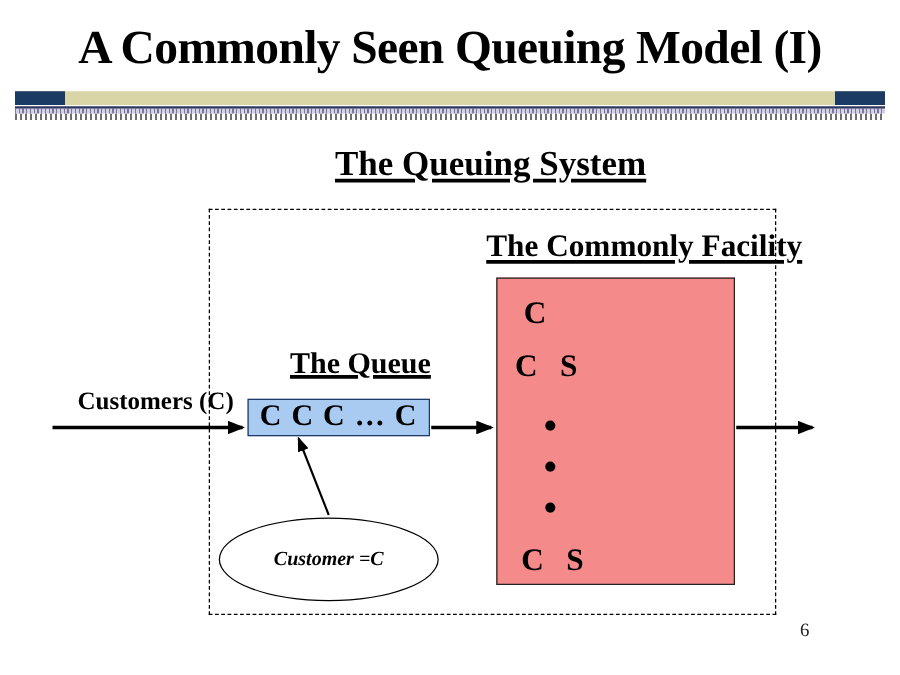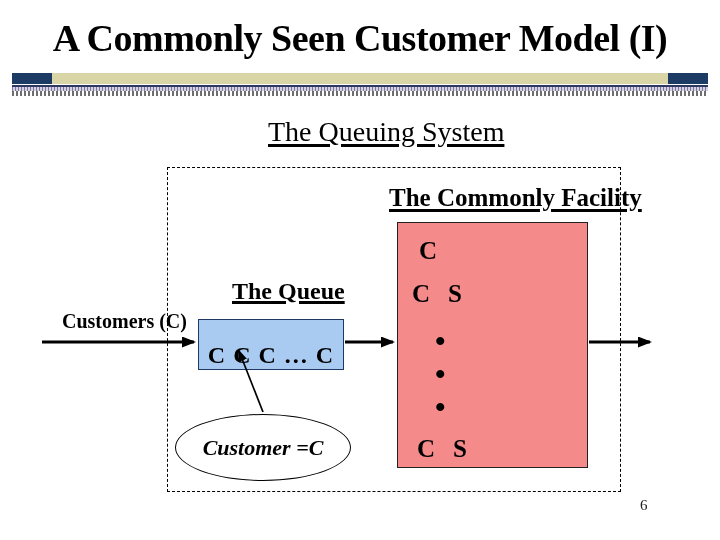--- a/index.html
+++ b/index.html
@@ -22,21 +22,21 @@
   .rule-texture-top{
     position:absolute;left:12px;top:87px;width:696px;height:4px;
     background:repeating-linear-gradient(90deg,#7d77a0 0 1px,#d3d0e2 1px 3px);
   }
   .rule-texture-bottom{
     position:absolute;left:12px;top:91px;width:696px;height:5px;
     background:repeating-linear-gradient(90deg,#6e6e6e 0 2px,#ffffff 2px 4px);
   }
   
   .sys-heading{
-    position:absolute;left:268px;top:116px;font-size:28px;font-weight:normal;color:#000;
+    position:absolute;left:268px;top:116px;font-size:28px;font-weight:bold;color:#000;
     text-decoration:underline;text-decoration-thickness:2.5px;text-underline-offset:3px;
   }
   .facility-heading{
     position:absolute;left:389px;top:184px;font-size:25px;font-weight:bold;color:#000;
     text-decoration:underline;text-decoration-thickness:2.5px;text-underline-offset:3px;
   }
   .queue-heading{
     position:absolute;left:212px;top:278px;font-size:24px;font-weight:bold;color:#000;
     text-decoration:underline;text-decoration-thickness:2.5px;text-underline-offset:2px;margin-left:20px;
   }
@@ -54,43 +54,43 @@
     background:#f58a8a;border:1.5px solid #222;box-sizing:border-box;
   }
   .srow{position:absolute;display:flex;gap:18px;font-size:25px;font-weight:bold;color:#000;line-height:1.2;}
   .srow.r1{left:21px;top:13px;}
   .srow.r2{left:14px;top:56px;}
   .srow.r3{left:19px;top:211px;}
   .dot{position:absolute;left:37px;font-size:30px;line-height:1;font-weight:bold;color:#000;}
   .dot.d1{top:103px;} .dot.d2{top:136px;} .dot.d3{top:169px;}
   
   .queue-box{
-    position:absolute;left:198px;top:319px;width:146px;height:51px;
+    position:absolute;left:198px;top:319px;width:146px;height:30px;
     background:#a9cbf1;border:1.5px solid #1f3864;box-sizing:border-box;
-    display:flex;align-items:flex-end;justify-content:center;
+    display:flex;align-items:flex-start;justify-content:center;
   }
   .queue-box span{font-size:24px;font-weight:bold;color:#000;letter-spacing:1px;}
   
   .note-ellipse{
     position:absolute;left:175px;top:414px;width:176px;height:67px;
     border:1.4px solid #000;border-radius:50%;background:#fff;box-sizing:border-box;
     display:flex;align-items:center;justify-content:center;
   }
-  .note-ellipse span{font-size:22px;font-weight:bold;font-style:italic;color:#000;}
+  .note-ellipse span{font-size:16px;font-weight:bold;font-style:italic;color:#000;}
   
   .overlay{position:absolute;left:0;top:0;width:720px;height:540px;pointer-events:none;}
   
   .page-number{position:absolute;left:640px;top:497px;font-size:15px;color:#222;}
 </style>
 </head>
 <body>
 
 <div class="slide">
 
-  <h1 class="title">A Commonly Seen Customer Model (I)</h1>
+  <h1 class="title">A Commonly Seen Queuing Model (I)</h1>
 
   <div class="rule-tan">
     <div class="rule-cap left"></div>
     <div class="rule-cap right"></div>
   </div>
   <div class="rule-line"></div>
   <div class="rule-texture-top"></div>
   <div class="rule-texture-bottom"></div>
 
   <div class="sys-heading">The Queuing System</div>

